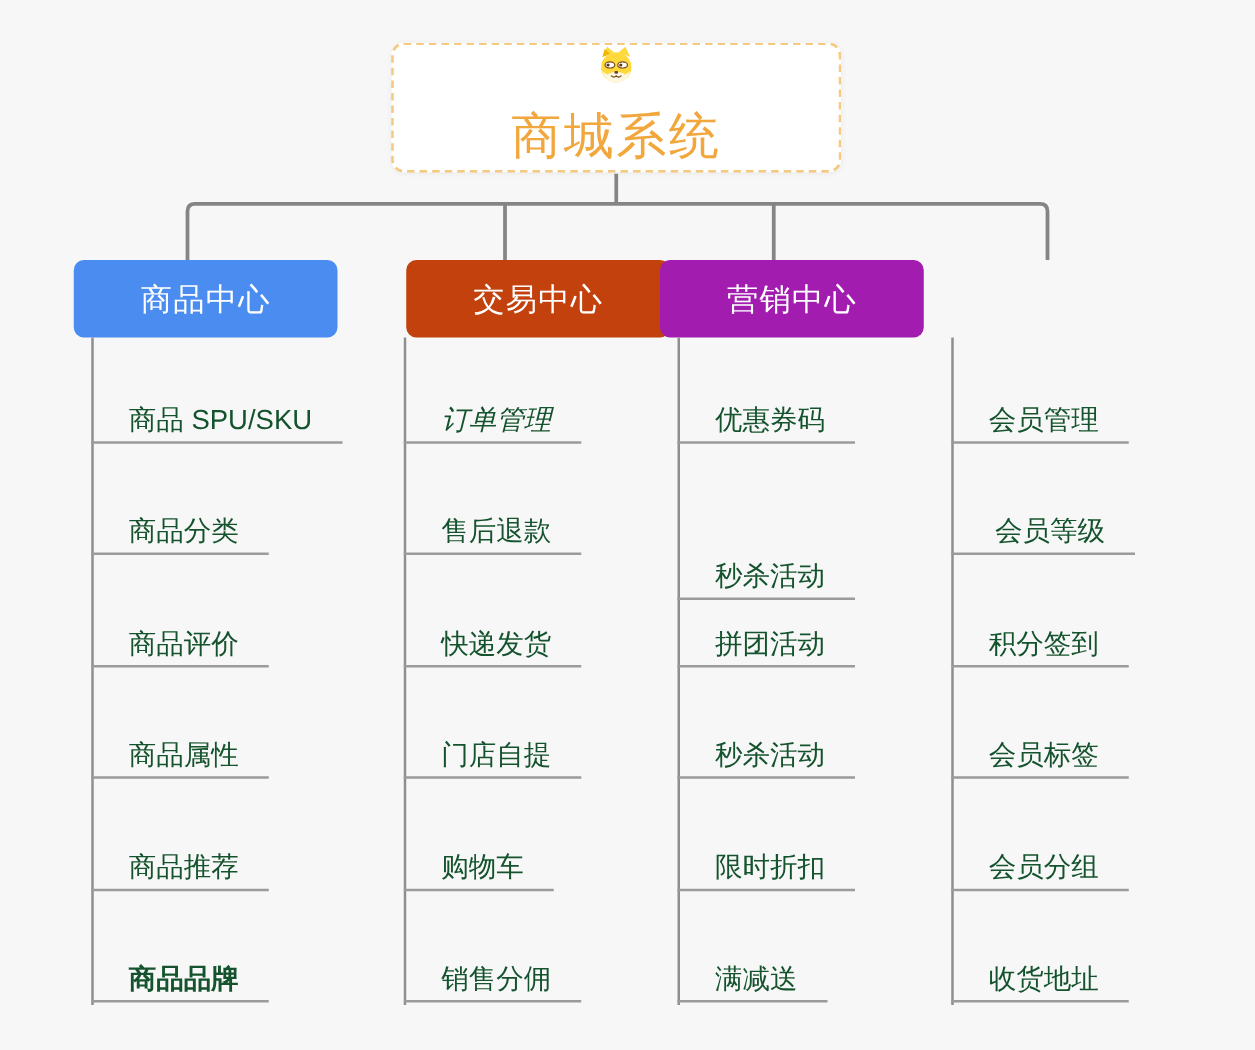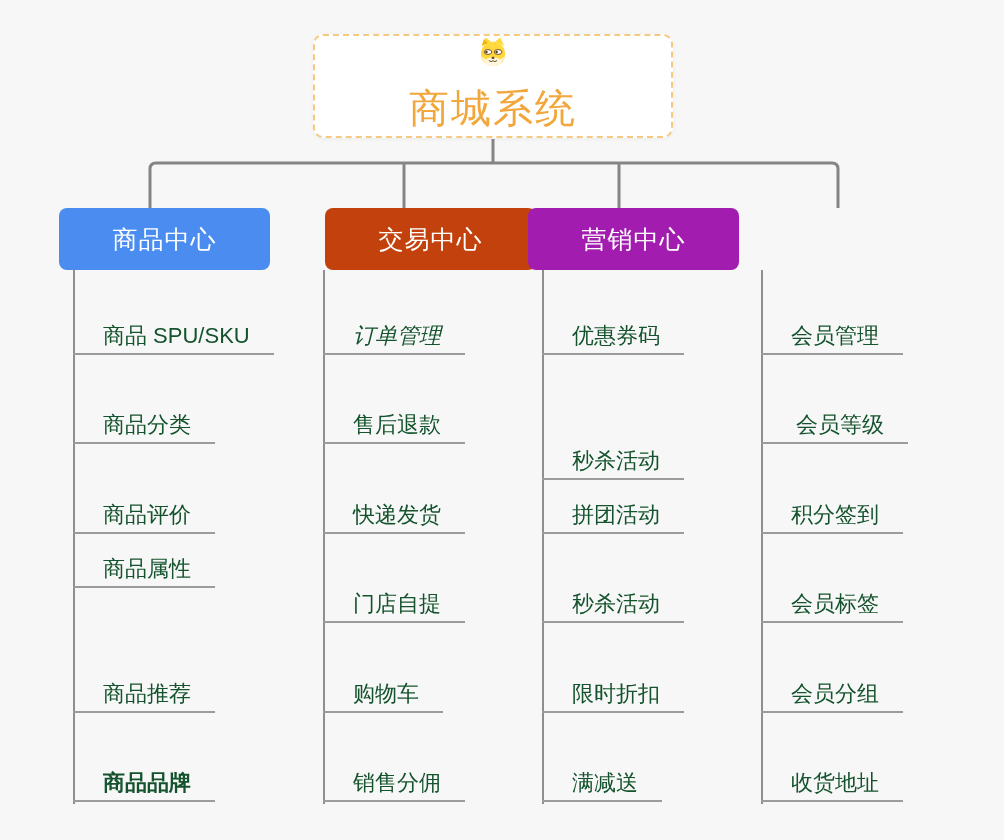--- a/index.html
+++ b/index.html
@@ -101,21 +101,21 @@
     <span class="root-title">商城系统</span>
   </div>
 
   <div class="branch-node" style="left: 59px; background-color: rgb(74, 140, 240);">
     <span class="branch-label">商品中心</span>
   </div>
   <div class="trunk" style="left:73px;"></div>
   <div class="child-topic" style="left:73px; top:321px;">商品 SPU/SKU</div>
   <div class="child-topic" style="left:73px; top:410px;">商品分类</div>
   <div class="child-topic" style="left:73px; top:500px;">商品评价</div>
-  <div class="child-topic" style="left:73px; top:554px;text-align:right;">商品属性</div>
+  <div class="child-topic" style="left:73px; top:589px;text-align:right;">商品属性</div>
   <div class="child-topic" style="left:73px; top:679px;">商品推荐</div>
   <div class="child-topic" style="left:73px; top:768px;font-weight:bold;">商品品牌</div>
 
   <div class="branch-node" style="left: 325px; background-color: #c2410c; text-align: right;">
     <span class="branch-label">交易中心</span>
   </div>
   <div class="trunk" style="left:323px;"></div>
   <div class="child-topic" style="left:323px; top:321px;font-style:italic;">订单管理</div>
   <div class="child-topic" style="left:323px; top:410px;">售后退款</div>
   <div class="child-topic" style="left:323px; top:500px;text-align:center;">快递发货</div>

